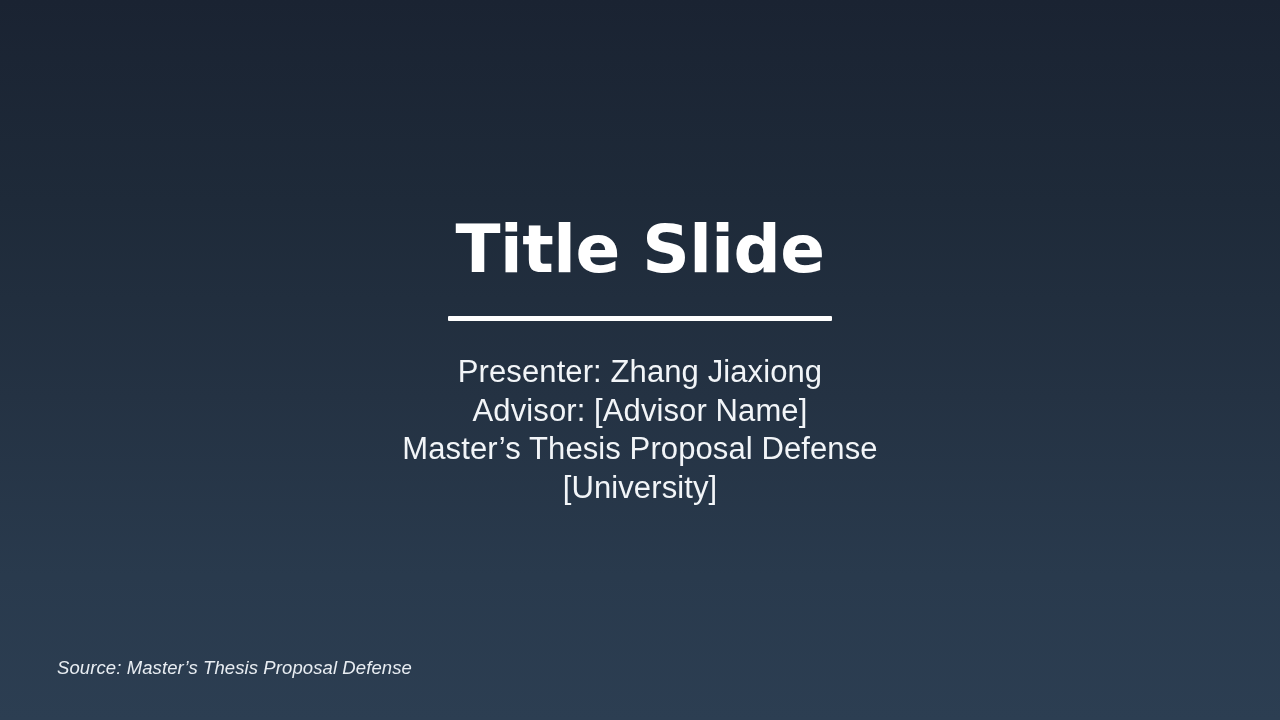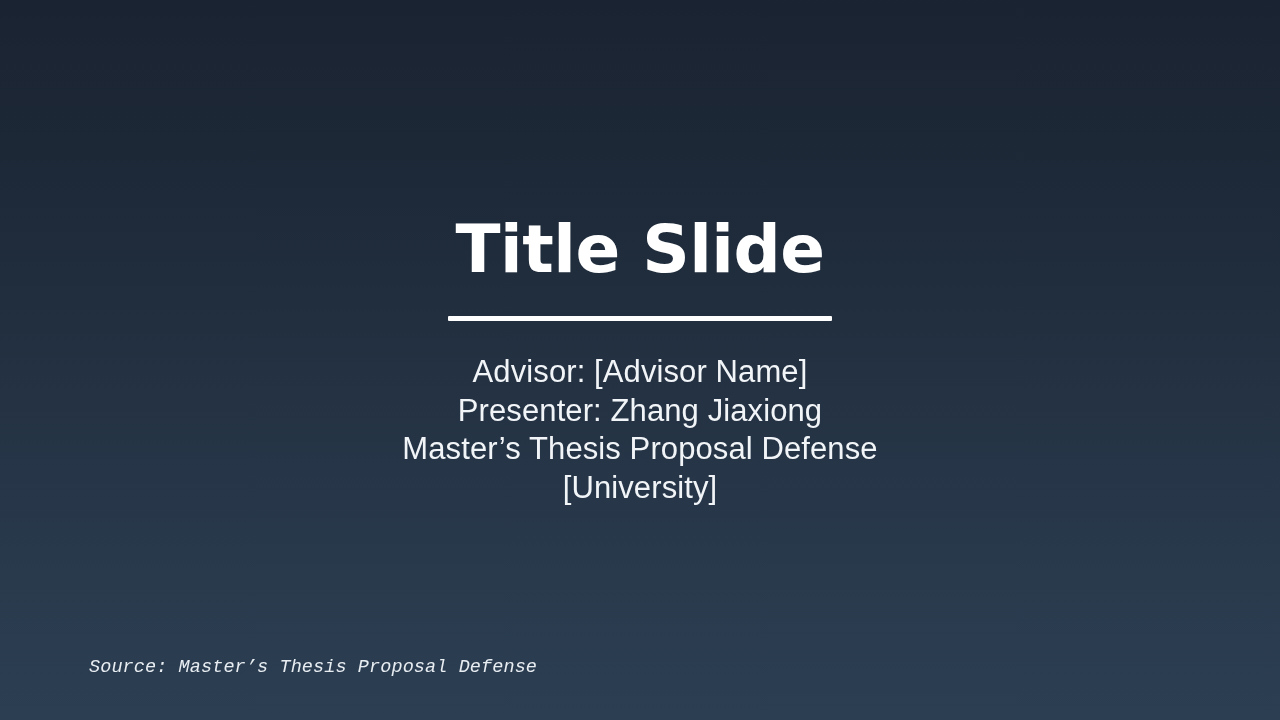--- a/index.html
+++ b/index.html
@@ -67,43 +67,42 @@
     color: #f2f5f8;
     white-space: nowrap;
     letter-spacing: 0.1px;
   }
 
   
   .source-note {
     position: absolute;
     left: 57px;
     top: 656px;
-    font-family: Liberation Mono, monospace;
+    font-family: Liberation Sans, sans-serif;
     font-style: italic;
     font-size: 18.5px;
     font-weight: 400;
     line-height: 24px;
     color: #e8edf2;
     white-space: nowrap;
     letter-spacing: 0.1px;
-    margin-left: 32px;
   }
 </style>
 </head>
 <body>
 
 <div id="slide">
 
   <div class="title-block">
     <h1 class="slide-title">Title Slide</h1>
     <div class="title-divider"></div>
   </div>
 
   <div class="subtitle-block">
+    <div class="subtitle-line">Presenter: Zhang Jiaxiong</div>
     <div class="subtitle-line">Advisor: [Advisor Name]</div>
-    <div class="subtitle-line">Presenter: Zhang Jiaxiong</div>
     <div class="subtitle-line">Master’s Thesis Proposal Defense</div>
     <div class="subtitle-line">[University]</div>
   </div>
 
   <div class="source-note">Source: Master’s Thesis Proposal Defense</div>
 
 </div>
 
 </body></html>

